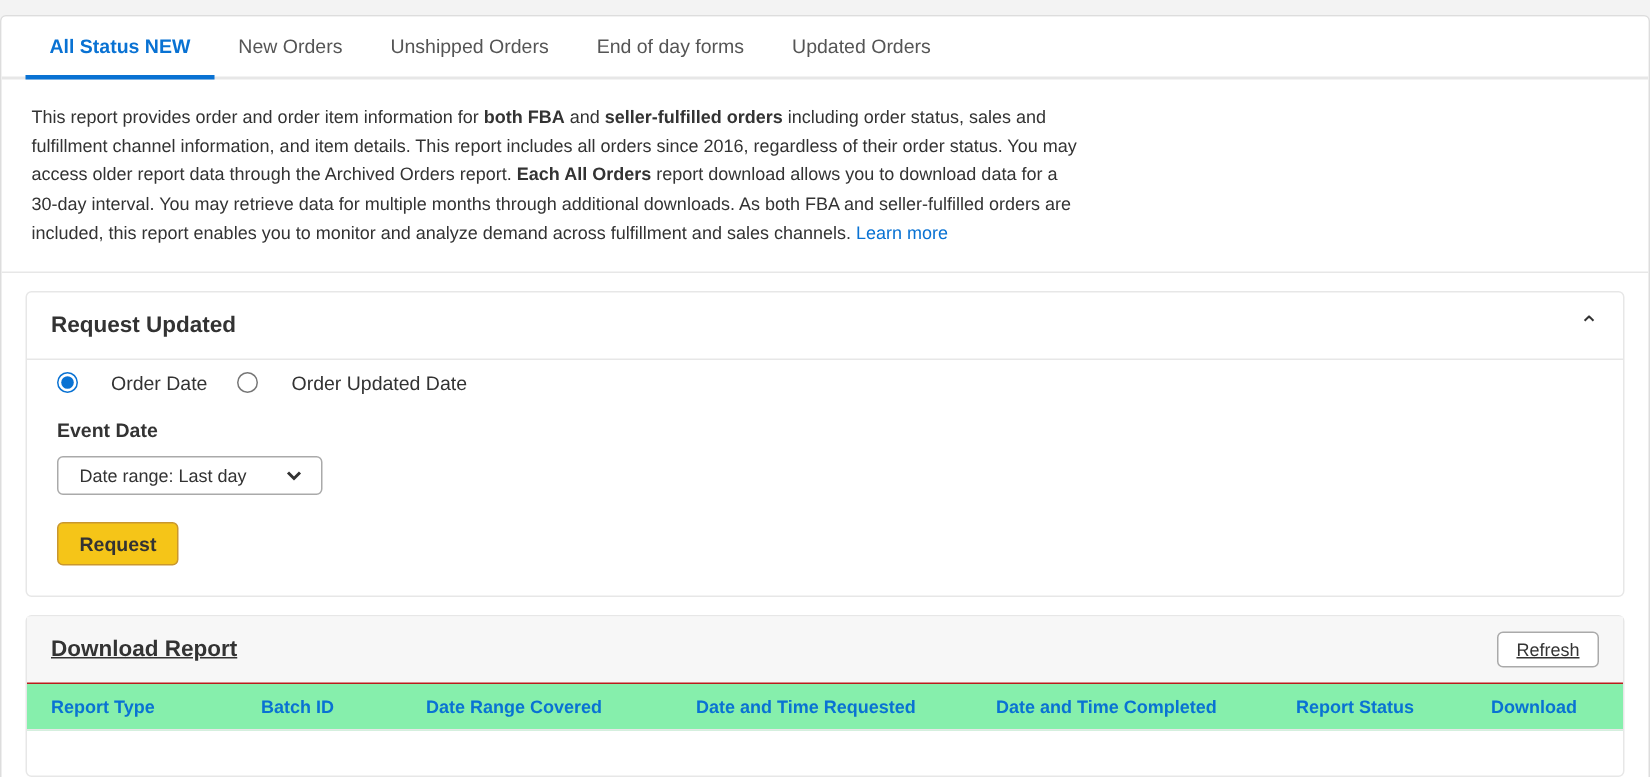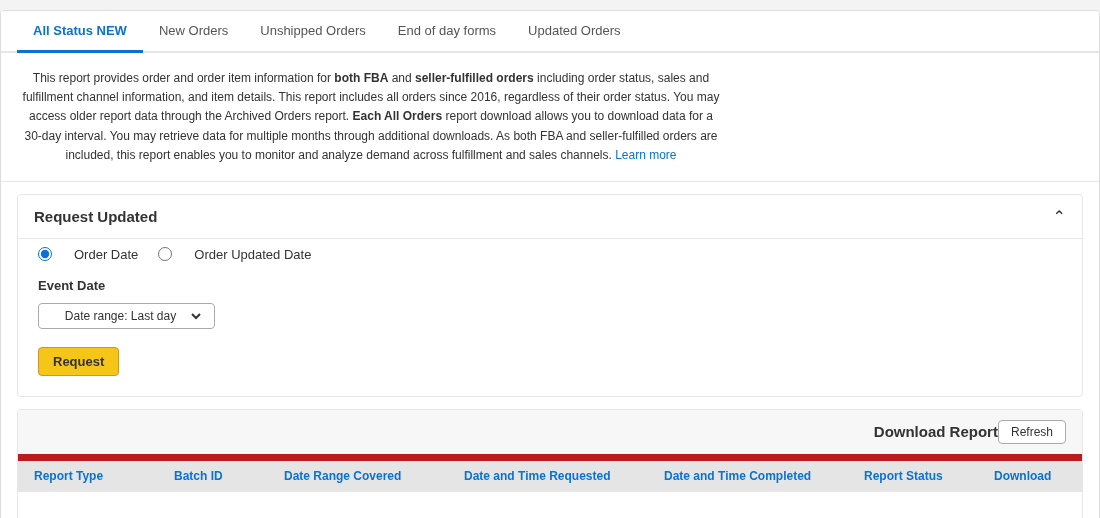--- a/index.html
+++ b/index.html
@@ -45,21 +45,20 @@
       padding: 16px 20px;
       border-bottom: 1px solid #e7e7e7;
       align-items: flex-start;
       justify-content: space-between;
     }
     .info-text {
       font-size: 12px;
       color: #333;
       line-height: 1.6;
       max-width: 700px;
-      text-align: center;
     }
     .info-text a, .info-link {
       color: #0972d3;
       text-decoration: none;
     }
     .info-text strong {
       font-weight: bold;
     }
     .add-remove-link {
       color: #0972d3;
@@ -137,65 +136,65 @@
       gap: 6px;
       margin-bottom: 18px;
     }
     .date-range-select select {
       border: none;
       outline: none;
       font-size: 12px;
       background: transparent;
       cursor: pointer;
       color: #333;
-      text-align: center;
     }
     .request-btn {
       background: #f5c518;
       border: 1px solid #c9972e;
       border-radius: 4px;
       padding: 6px 14px;
       font-size: 13px;
       font-weight: 600;
       cursor: pointer;
       color: #333;
     }
     
     .download-section {
       margin: 12px 16px;
       border: 1px solid #e7e7e7;
       border-radius: 4px;
     }
     .download-header {
       display: flex;
-      justify-content: flex-end;
+      justify-content: space-between;
       align-items: center;
       padding: 10px 16px;
       background: #f7f7f7;
-      border-bottom: 7px solid #b91c1c;
+      border-bottom: 1px solid #b91c1c;
+      text-decoration: underline;
     }
     .download-title {
       font-size: 15px;
       font-weight: 600;
       color: #333;
     }
     .refresh-btn {
       background: #fff;
       border: 1px solid #aaa;
       border-radius: 4px;
       padding: 4px 12px;
       font-size: 12px;
       cursor: pointer;
       color: #333;
     }
     .table-header {
       display: grid;
       grid-template-columns: 140px 110px 180px 200px 200px 130px 100px;
       padding: 8px 16px;
-      background: #e5e5e5;
+      background: #86efac;
       border-bottom: 1px solid #e7e7e7;
     }
     .table-header-cell {
       font-size: 12px;
       font-weight: 600;
       color: #0972d3;
     }
     .table-body {
       min-height: 30px;
     }

